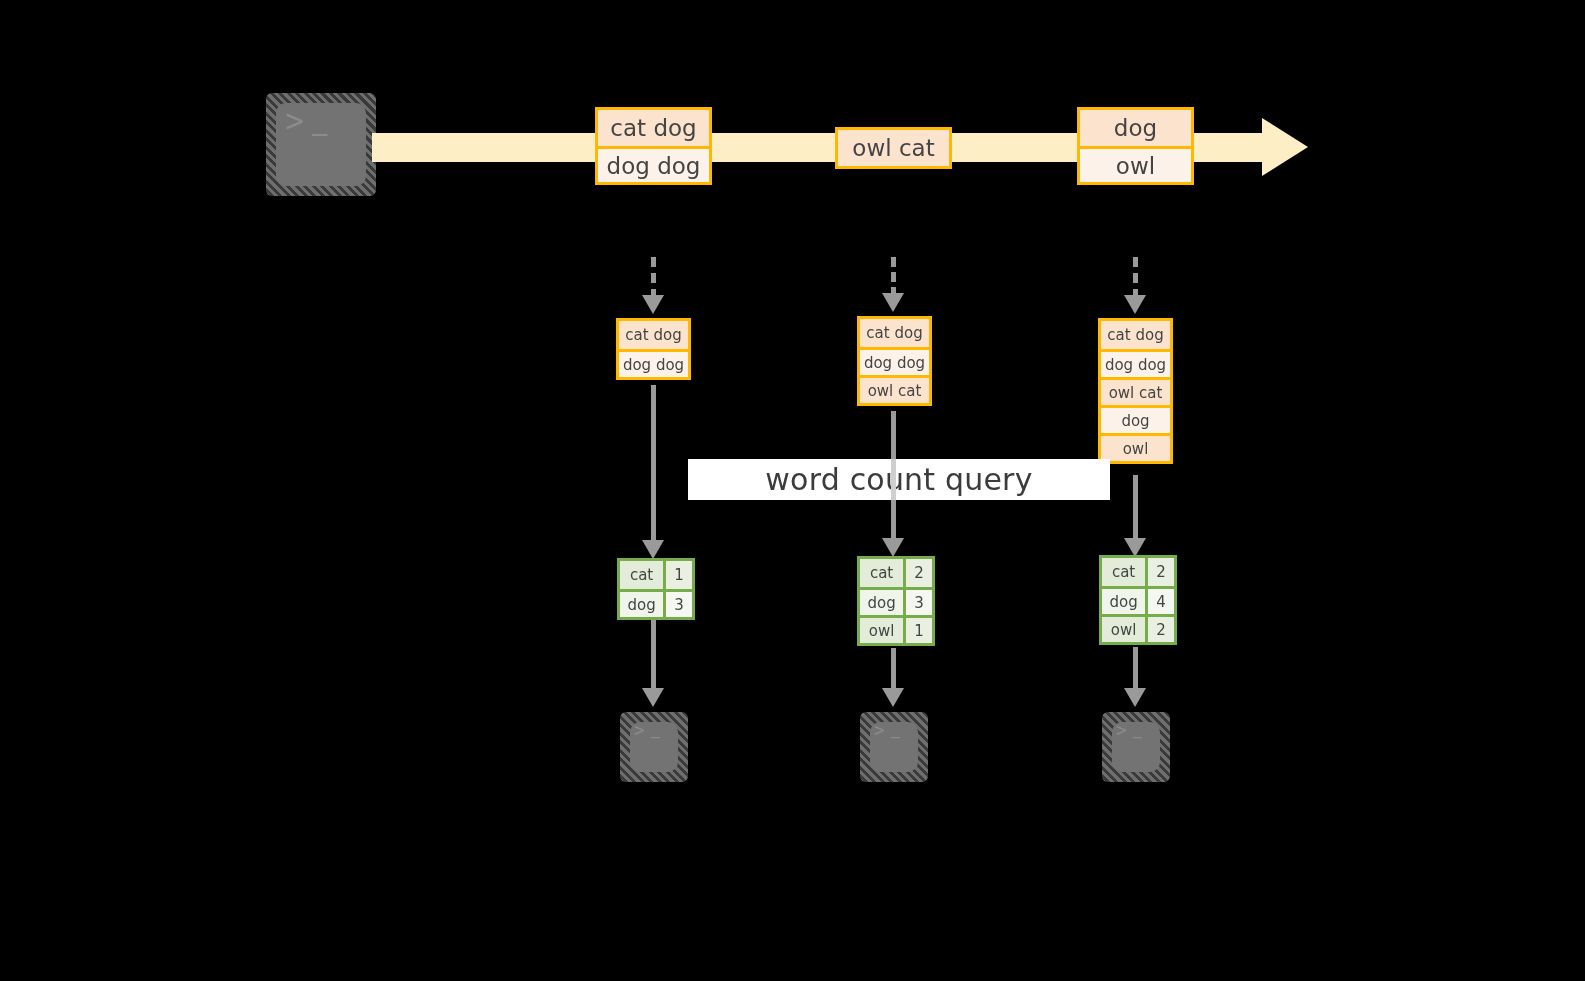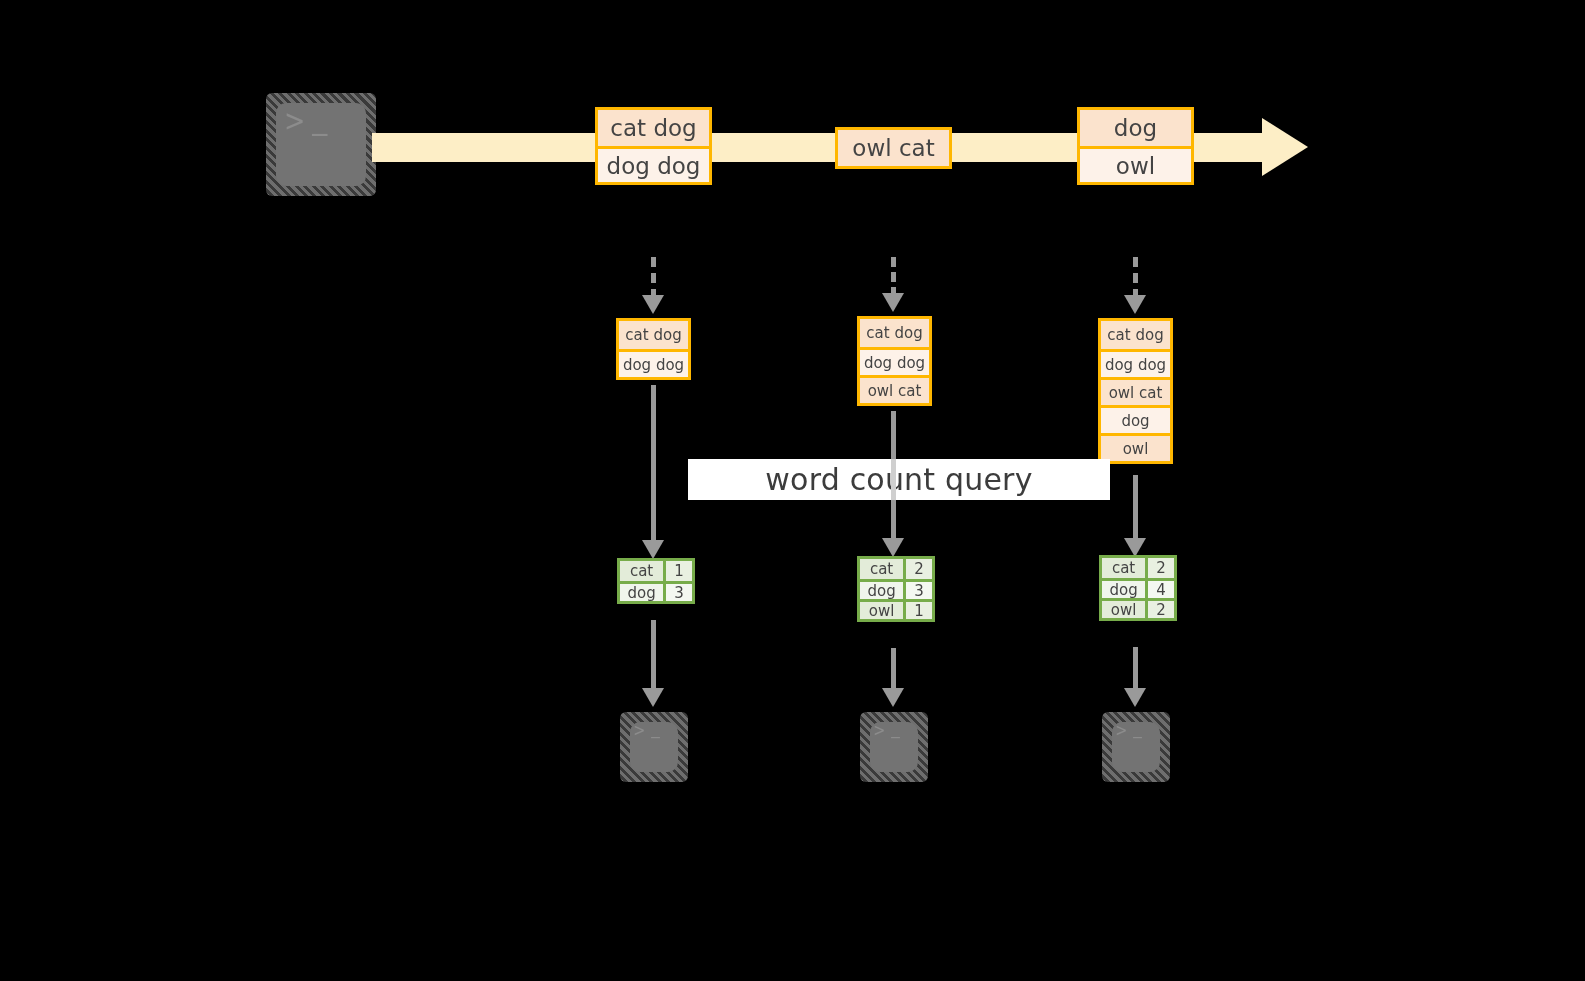--- a/index.html
+++ b/index.html
@@ -92,21 +92,21 @@
   .gbox {
     position: absolute;
     box-sizing: border-box;
     border: 3px solid #77ac4a;
     background: #eef3e8;
     display: flex;
     flex-direction: column;
   }
   .gbox .grow {
     display: flex;
-    height: 20px;
+    height: 28px;
     box-sizing: border-box;
   }
   .gbox .grow + .grow { border-top: 3px solid #77ac4a; }
   .gbox .gcell {
     box-sizing: border-box;
     display: flex;
     align-items: center;
     justify-content: center;
     font-size: 15px;
     color: #444444;

